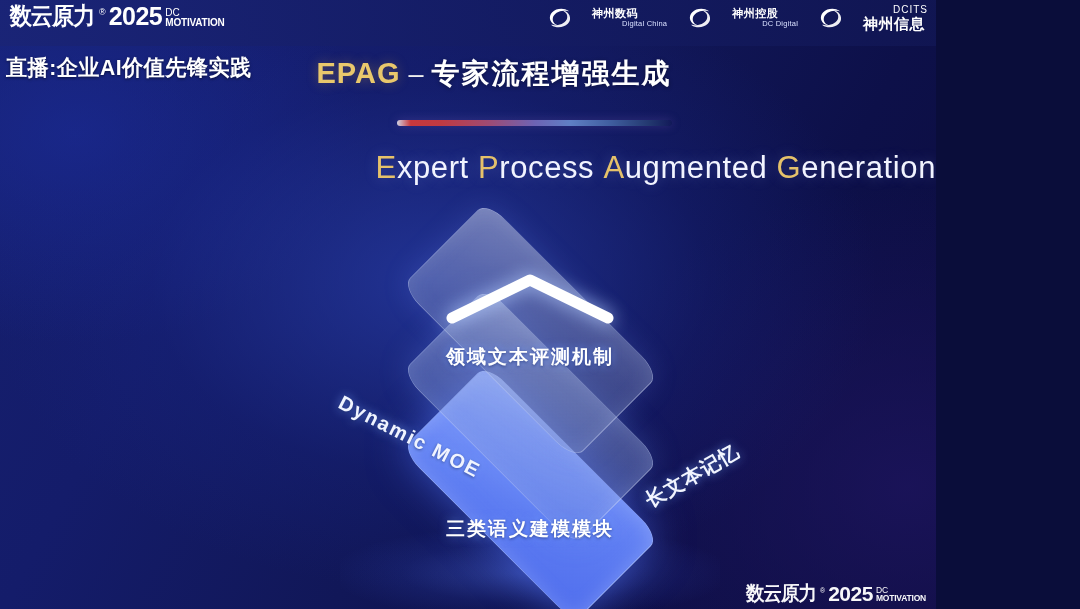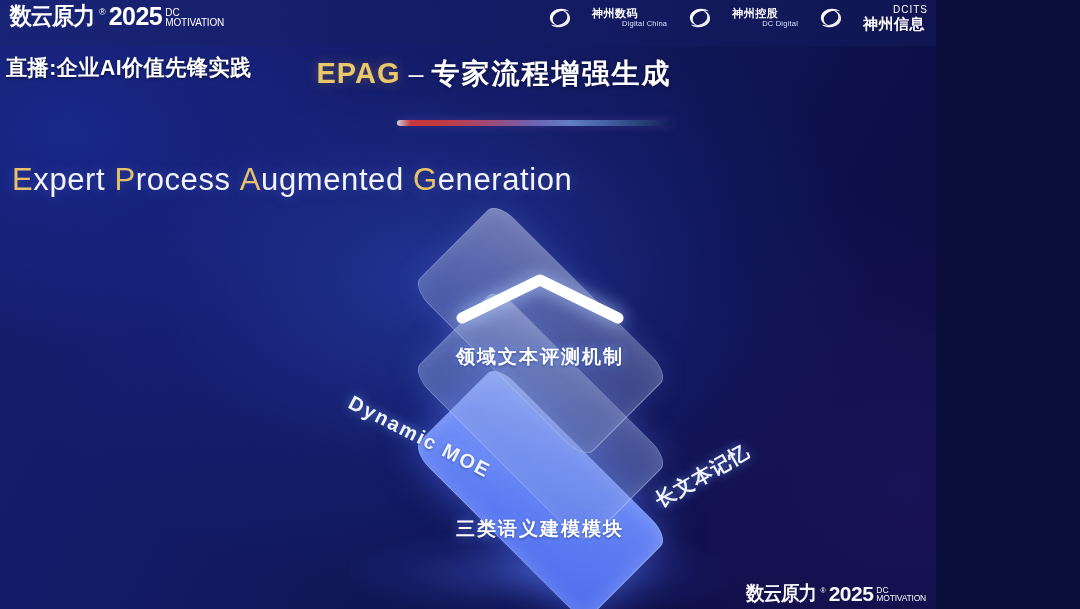--- a/index.html
+++ b/index.html
@@ -43,21 +43,21 @@
   .bl-reg { font-size:9px; color:#fff; vertical-align:super; line-height:1; position:relative; top:-11px; left:-1px;}
   .bl-year {
     font-size:25px; font-weight:bold; color:#ffffff; line-height:1;
     letter-spacing:-0.5px; position:relative; top:1px;
   }
   .bl-dc {
     display:flex; flex-direction:column; line-height:0.95;
     margin-left:1px; position:relative; top:-1px;
   }
   .bl-dc span:first-child { font-size:10px; font-weight:normal; color:#fff; letter-spacing:0px; }
-  .bl-dc span:last-child  { font-size:10px; font-weight:normal; color:#fff; letter-spacing:-0.2px; }
+  .bl-dc span:last-child  { font-size:10px; font-weight:bold; color:#fff; letter-spacing:-0.2px; }
 
   #live-title {
     position:absolute; left:6px; top:53px;
     font-size:22px; font-weight:bold; color:#ffffff;
     letter-spacing:0.5px;
     text-shadow:0 1px 3px rgba(0,0,0,0.55);
     z-index:50;
     transform:scaleX(0.96); transform-origin:left center;
   }
 
@@ -105,32 +105,31 @@
       #6e63b4 50%,
       #5f7fc4 63%,
       #3f5d9e 78%,
       #22376e 92%,
       rgba(18,28,70,0.2) 100%);
     box-shadow:0 0 10px rgba(120,90,180,0.35);
     z-index:30;
   }
 
   #subtitle {
-    position:absolute; left:12px; right:0; top:150px;
-    text-align:left; z-index:30;
+    position:absolute; left:4px; right:0; top:150px;
+    text-align:right; z-index:30;
     font-size:31px; letter-spacing:0.6px;
     color:#f2f4ff;
     text-shadow:0 0 14px rgba(150,170,255,0.30);
-    margin-top:12px;
   }
   #subtitle .cap { color:#e6c26a; }
 
   
   #stack {
-    position:absolute; left:290px; top:228px;
+    position:absolute; left:280px; top:228px;
     width:500px; height:365px;
     z-index:20;
   }
   .plate-wrap { position:absolute; left:0; width:500px; height:205px; }
   .plate {
     position:absolute; left:50%; top:50%;
     width:245px; height:245px;
     margin-left:-122.5px; margin-top:-122.5px;
     border-radius:26px;
     transform:rotate(45deg) scaleY(0.495);

